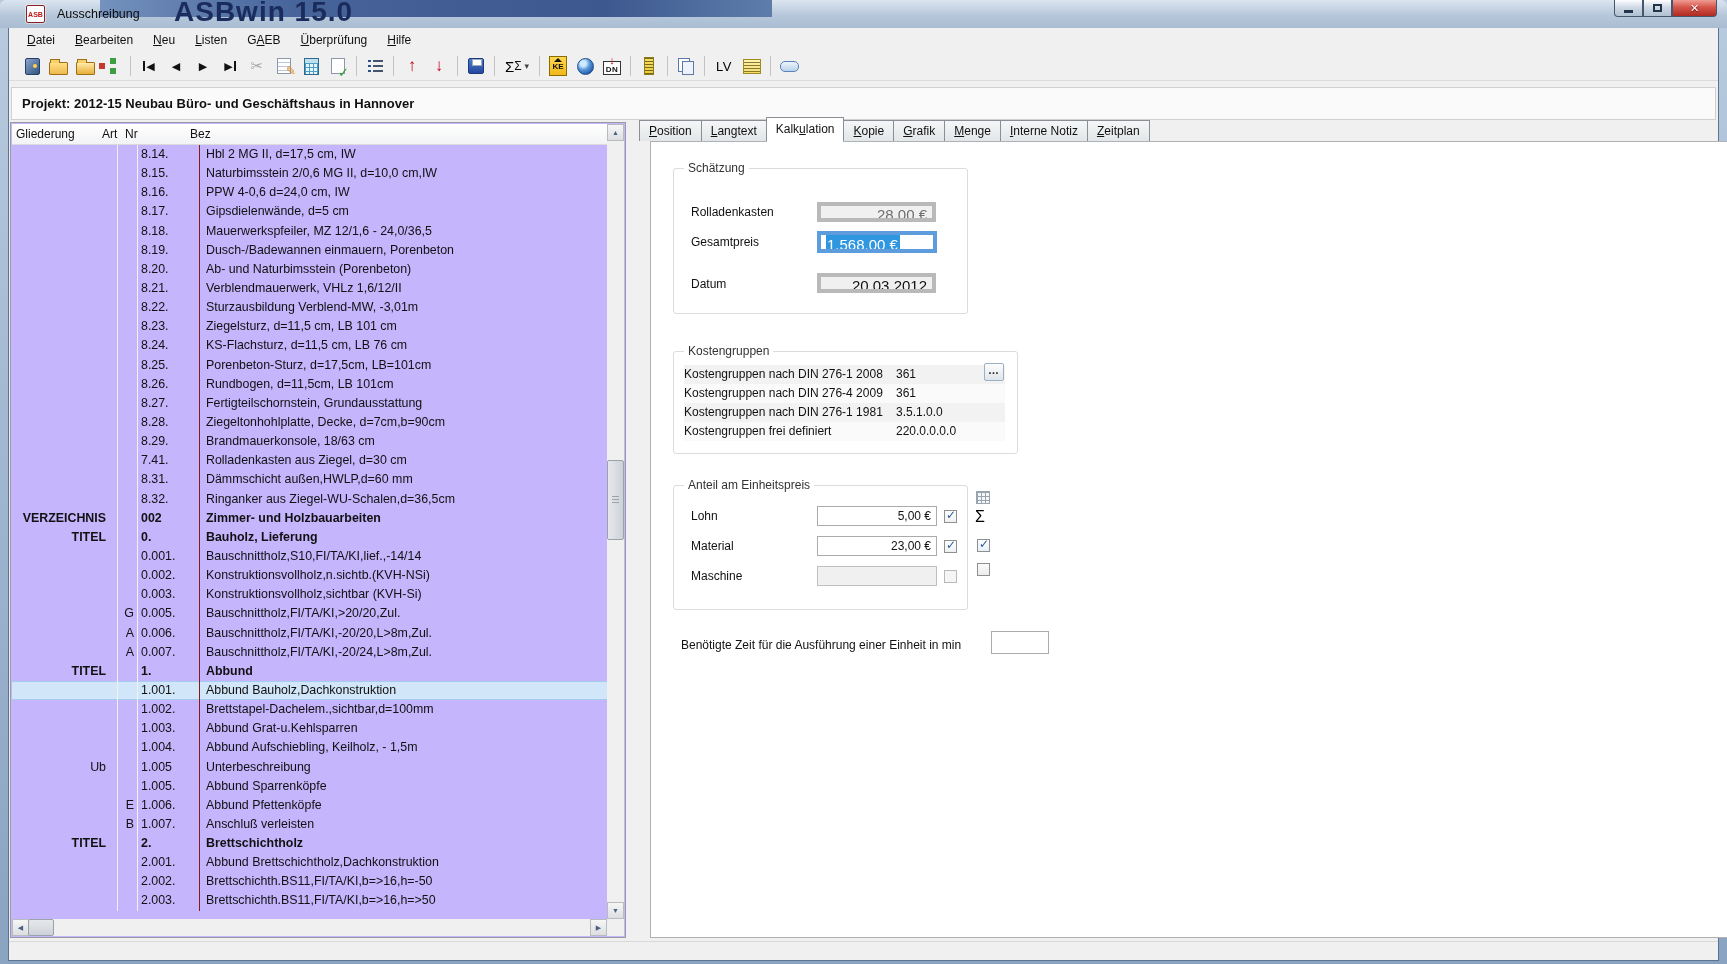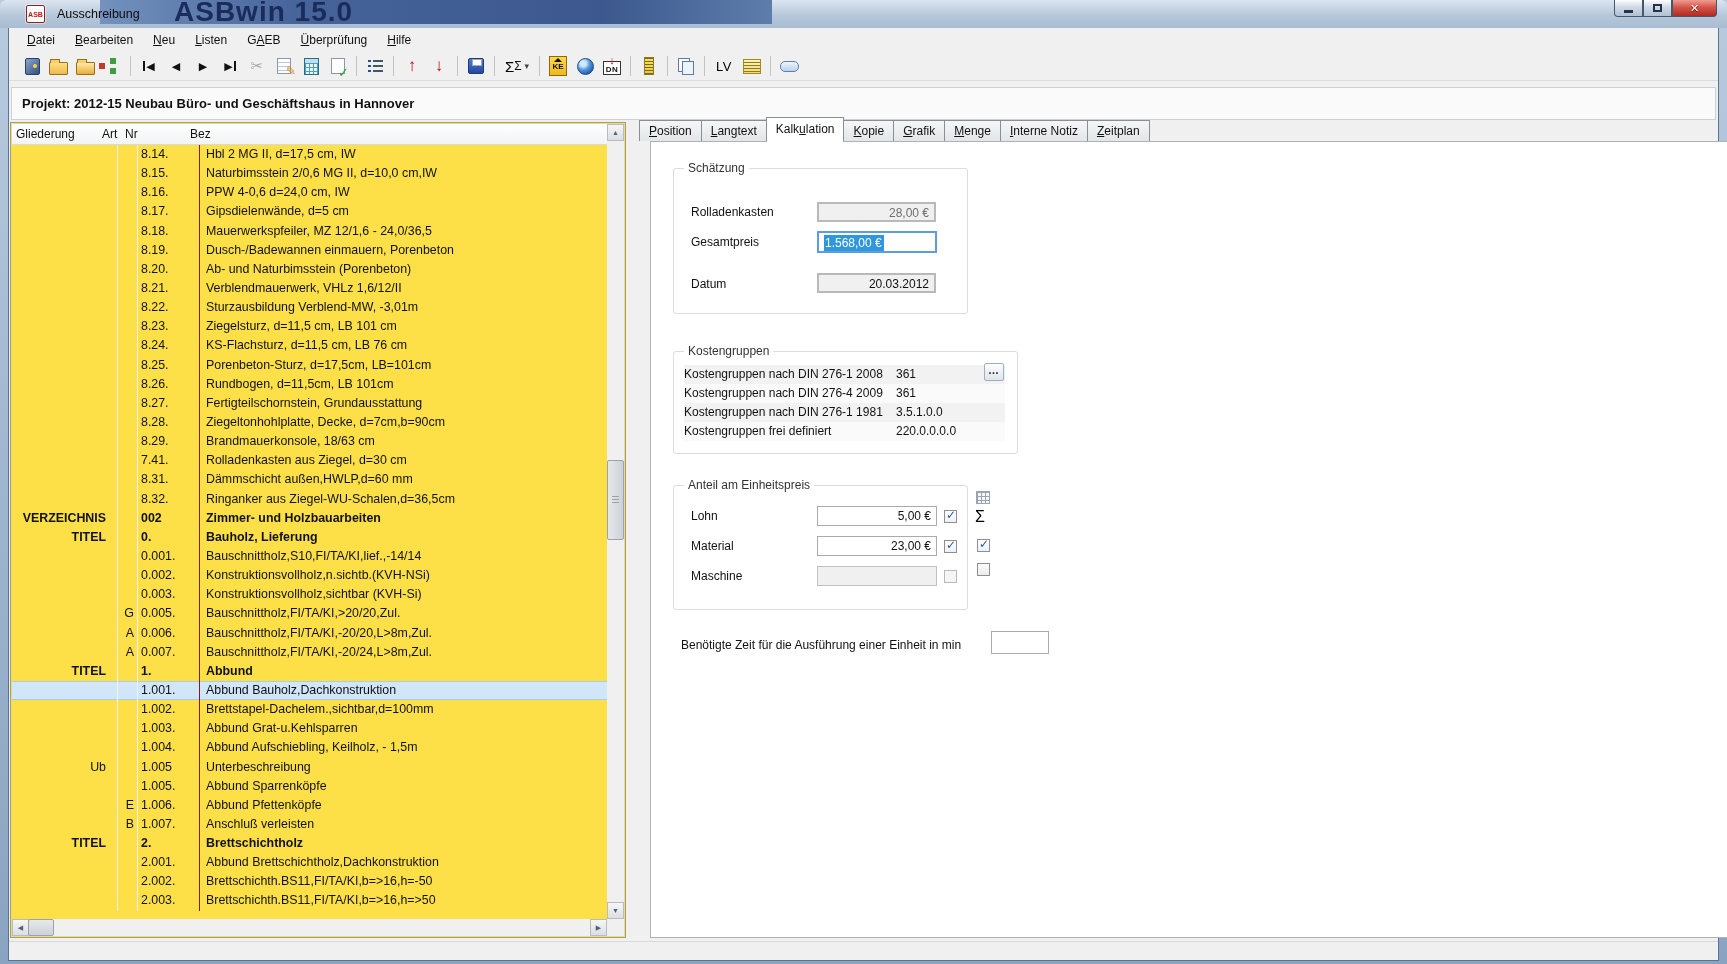--- a/index.html
+++ b/index.html
@@ -8,21 +8,21 @@
     font-family: "Liberation Sans", "DejaVu Sans", sans-serif;
     font-size: 12px; color:#111;
     background: linear-gradient(180deg,#b9cbde 0%,#9db4cf 55%,#8aa3c0 100%);
     position: relative;
   }
   u { text-decoration: underline; }
 
   
   .titlebar{position:absolute;left:0;top:0;right:0;height:28px;overflow:hidden;
     background:linear-gradient(#dbe5f0,#b6c7da 55%,#a9bcd2);border-radius:6px 6px 0 0;}
-  .wm-panel{position:absolute;left:100px;top:0;width:672px;height:24px;
+  .wm-panel{position:absolute;left:100px;top:0;width:672px;height:17px;
     background:linear-gradient(90deg,#7492bd,#46639a 30%,#3c588e 75%,#5e7dab);}
   .wm-text{position:absolute;left:74px;top:-4px;font-size:28px;font-weight:bold;
     letter-spacing:1px;color:#1a2c5c;white-space:nowrap;}
   .app-icon{position:absolute;left:26px;top:5px;width:19px;height:18px;background:#fff;
     border:1px solid #8c2020;display:flex;align-items:center;justify-content:center;
     font-size:7px;font-weight:bold;color:#c01818;border-radius:2px;box-shadow:0 0 0 1px #ffffff66;}
   .title-text{position:absolute;left:57px;top:7px;font-size:12.5px;color:#0c0c0c;}
   .winbtns{position:absolute;top:0;right:10px;display:flex;z-index:5;}
   .wbtn{height:17px;width:29px;border:1px solid #44596f;border-top:none;
     background:linear-gradient(#fdfeff,#cfd9e6 45%,#b0c0d2);display:flex;align-items:center;
@@ -115,21 +115,21 @@
     background:repeating-linear-gradient(to bottom,transparent 0 2px,#8c7a2a 2px 3px),linear-gradient(#fdf3b5,#f3dc6a);}
   .ic-oval-pill::before{content:"";width:17px;height:9px;border-radius:5px;
     background:linear-gradient(#eef5fc,#b9d2ea);border:1px solid #5b82b8;}
 
   
   .projectbar{position:absolute;left:2px;top:59px;right:2px;height:33px;background:#fafafa;
     border:1px solid #d0d0d0;display:flex;align-items:center;}
   .projectbar span{font-weight:bold;font-size:13px;margin-left:10px;}
 
   
-  .leftpanel{position:absolute;left:1px;top:94px;width:616px;height:816px;background:#fde047;
+  .leftpanel{position:absolute;left:1px;top:94px;width:616px;height:816px;background:#c4b5fd;
     border:1px solid #979ca3;}
   .lp-header{position:absolute;left:1px;top:1px;right:18px;height:21px;line-height:21px;
     background:linear-gradient(#ffffff,#f2f3f5);border-bottom:1px solid #d8dadd;display:flex;white-space:nowrap;}
   .lp-header .col-g{width:90px;padding-left:4px;}
   .lp-header .col-a{width:20px;}
   .lp-header .col-n{width:62px;padding-left:3px;}
   .lp-header .col-b{flex:1;padding-left:6px;}
   .lp-rows{position:absolute;left:1px;top:22px;right:18px;bottom:18px;overflow:hidden;}
   .lp-row{display:flex;height:19.15px;line-height:19.15px;white-space:nowrap;font-size:12.4px;}
   .lp-row.bold{font-weight:bold;}
@@ -168,21 +168,21 @@
 
   
   .group{position:absolute;border:1px solid #dcdcdc;border-radius:3px;}
   .legend{position:absolute;top:-8px;left:10px;background:#fff;padding:0 4px;font-size:12px;color:#333;}
   .g-schaetzung{left:22px;top:26px;width:295px;height:146px;}
   .g-kosten{left:22px;top:209px;width:345px;height:103px;}
   .g-anteil{left:22px;top:343px;width:295px;height:125px;}
 
   .lbl{position:absolute;left:17px;font-size:12px;color:#111;}
   .l1{top:36px;}.l2{top:66px;}.l3{top:108px;}
-  .field{position:absolute;height:20px;border:2px solid #7f1d1d;background:#fff;font-size:12px;
+  .field{position:absolute;height:20px;border:4px solid #7f1d1d;background:#fff;font-size:15px;
     line-height:18px;padding:0 5px;overflow:hidden;white-space:nowrap;}
   .field.gray{background:#f0f0f0;border-color:#b9b9b9;}
   .field.right{text-align:right;}
   .f1{left:143px;top:33px;width:119px;color:#6e6e6e;}
   .f2{left:143px;top:62px;width:120px;height:22px;line-height:20px;border-color:#5d9ddd;}
   .f2 .sel{background:#2f96e0;color:#fff;padding:1px 2px 1px 1px;}
   .f3{left:143px;top:104px;width:119px;color:#111;}
 
   .kg-rows{position:absolute;left:10px;right:12px;top:13px;}
   .kg-row{display:flex;height:19px;line-height:19px;font-size:12px;white-space:nowrap;}

